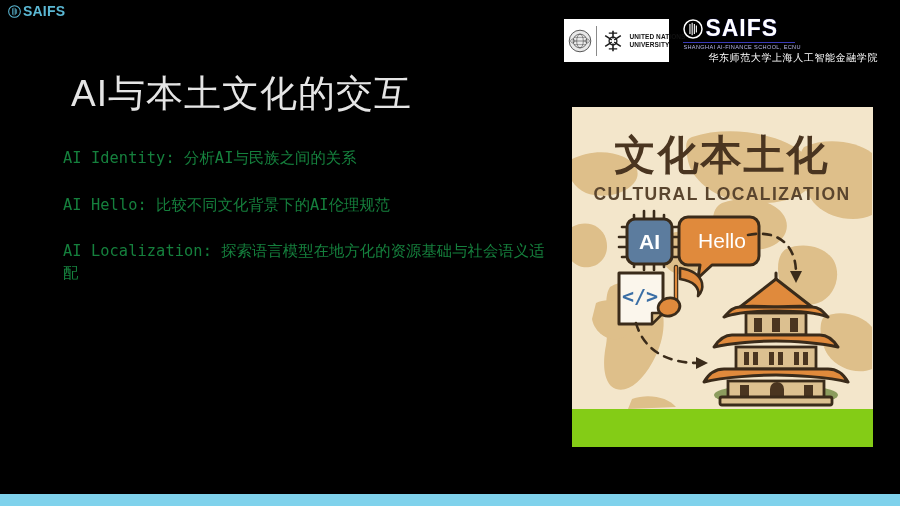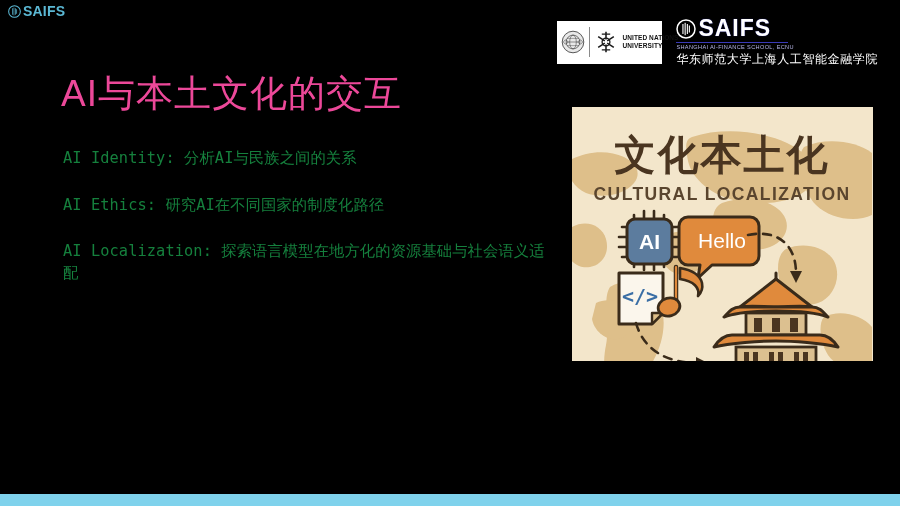--- a/index.html
+++ b/index.html
@@ -106,32 +106,33 @@
   }
   .saifs-sub-en {
     color: #b8b8e8;
     font-size: 5.6px;
     letter-spacing: 0.35px;
     line-height: 1.3;
     white-space: nowrap;
   }
   .saifs-sub-cn {
     color: #ffffff;
-    font-size: 12px;
+    font-size: 10px;
     letter-spacing: 0.6px;
     line-height: 1.35;
     white-space: nowrap;
+    margin-left: 25px;
   }
 
   
   .title {
     position: absolute;
-    left: 61px;
+    left: 71px;
     top: 44px;
-    color: #ec4899;
+    color: #e5e5e5;
     font-size: 37px;
     font-weight: 400;
     letter-spacing: 1px;
     white-space: nowrap;
     text-align: right;
   }
 
   
   .bullets {
     position: absolute;
@@ -148,21 +149,21 @@
     letter-spacing: 0.1px;
   }
   .bullet:last-child { margin-bottom: 12px; }
 
   
   .art {
     position: absolute;
     left: 572px;
     top: 107px;
     width: 301px;
-    height: 254px;
+    height: 340px;
     background: #84cc16;
     overflow: hidden;
   }
   .art svg { display: block; }
 
   
   .bottom-bar {
     position: absolute;
     left: 0;
     bottom: 0;
@@ -229,21 +230,21 @@
       <div class="saifs-sub-en">SHANGHAI AI-FINANCE SCHOOL, ECNU</div>
       <div class="saifs-sub-cn">华东师范大学上海人工智能金融学院</div>
     </div>
 
   </div>
 
   <h1 class="title">AI与本土文化的交互</h1>
 
   <div class="bullets">
     <div class="bullet">AI Identity:  分析AI与民族之间的关系</div>
-    <div class="bullet">AI Ethics: 研究AI在不同国家的制度化路径</div>
+    <div class="bullet">AI Hello: 比较不同文化背景下的AI伦理规范</div>
     <div class="bullet">AI Localization: 探索语言模型在地方化的资源基础与社会语义适配</div>
   </div>
 
   <div class="art">
     <svg width="301" height="302" viewBox="0 0 301 302">
       <rect x="0" y="0" width="301" height="302" fill="#f3e6cb"></rect>
 
       <g fill="#ddbd87" opacity="0.95">
         <path d="M-5,55 C12,44 35,42 52,50 C64,56 70,66 62,76 C52,88 30,92 14,86 C2,81 -6,68 -5,55 Z"></path>
         <path d="M0,120 C14,112 30,118 34,132 C38,146 30,158 18,160 C6,162 -4,154 -6,142 Z"></path>

